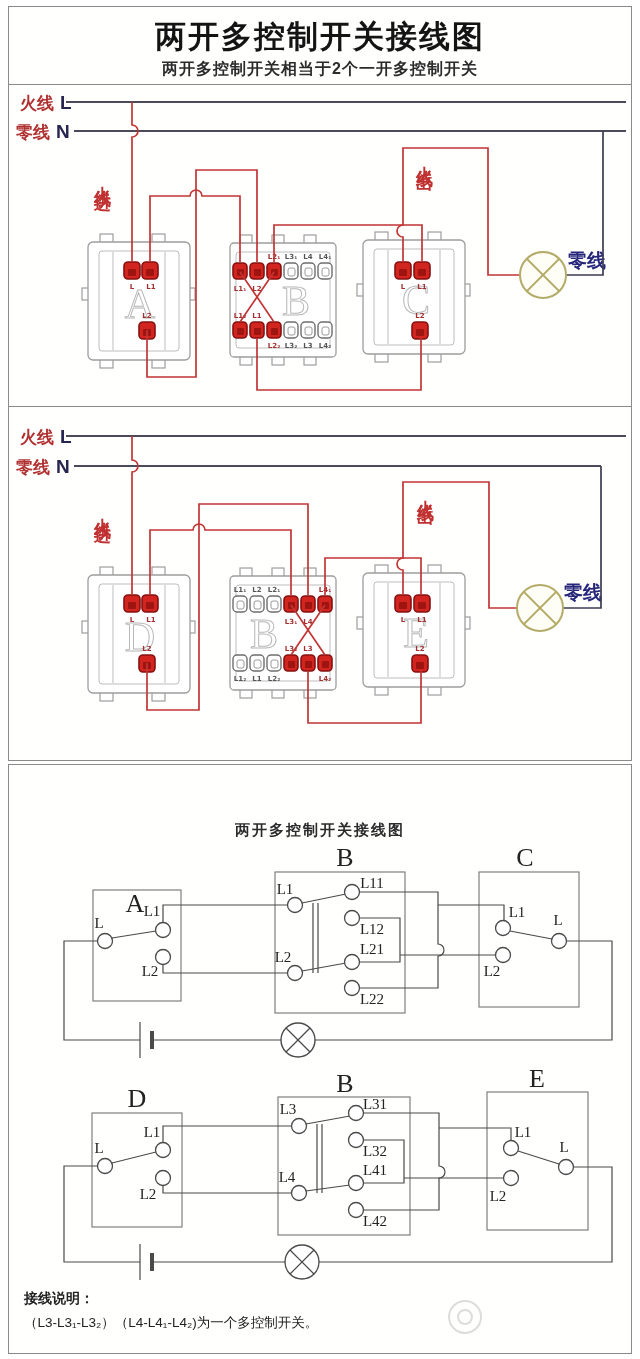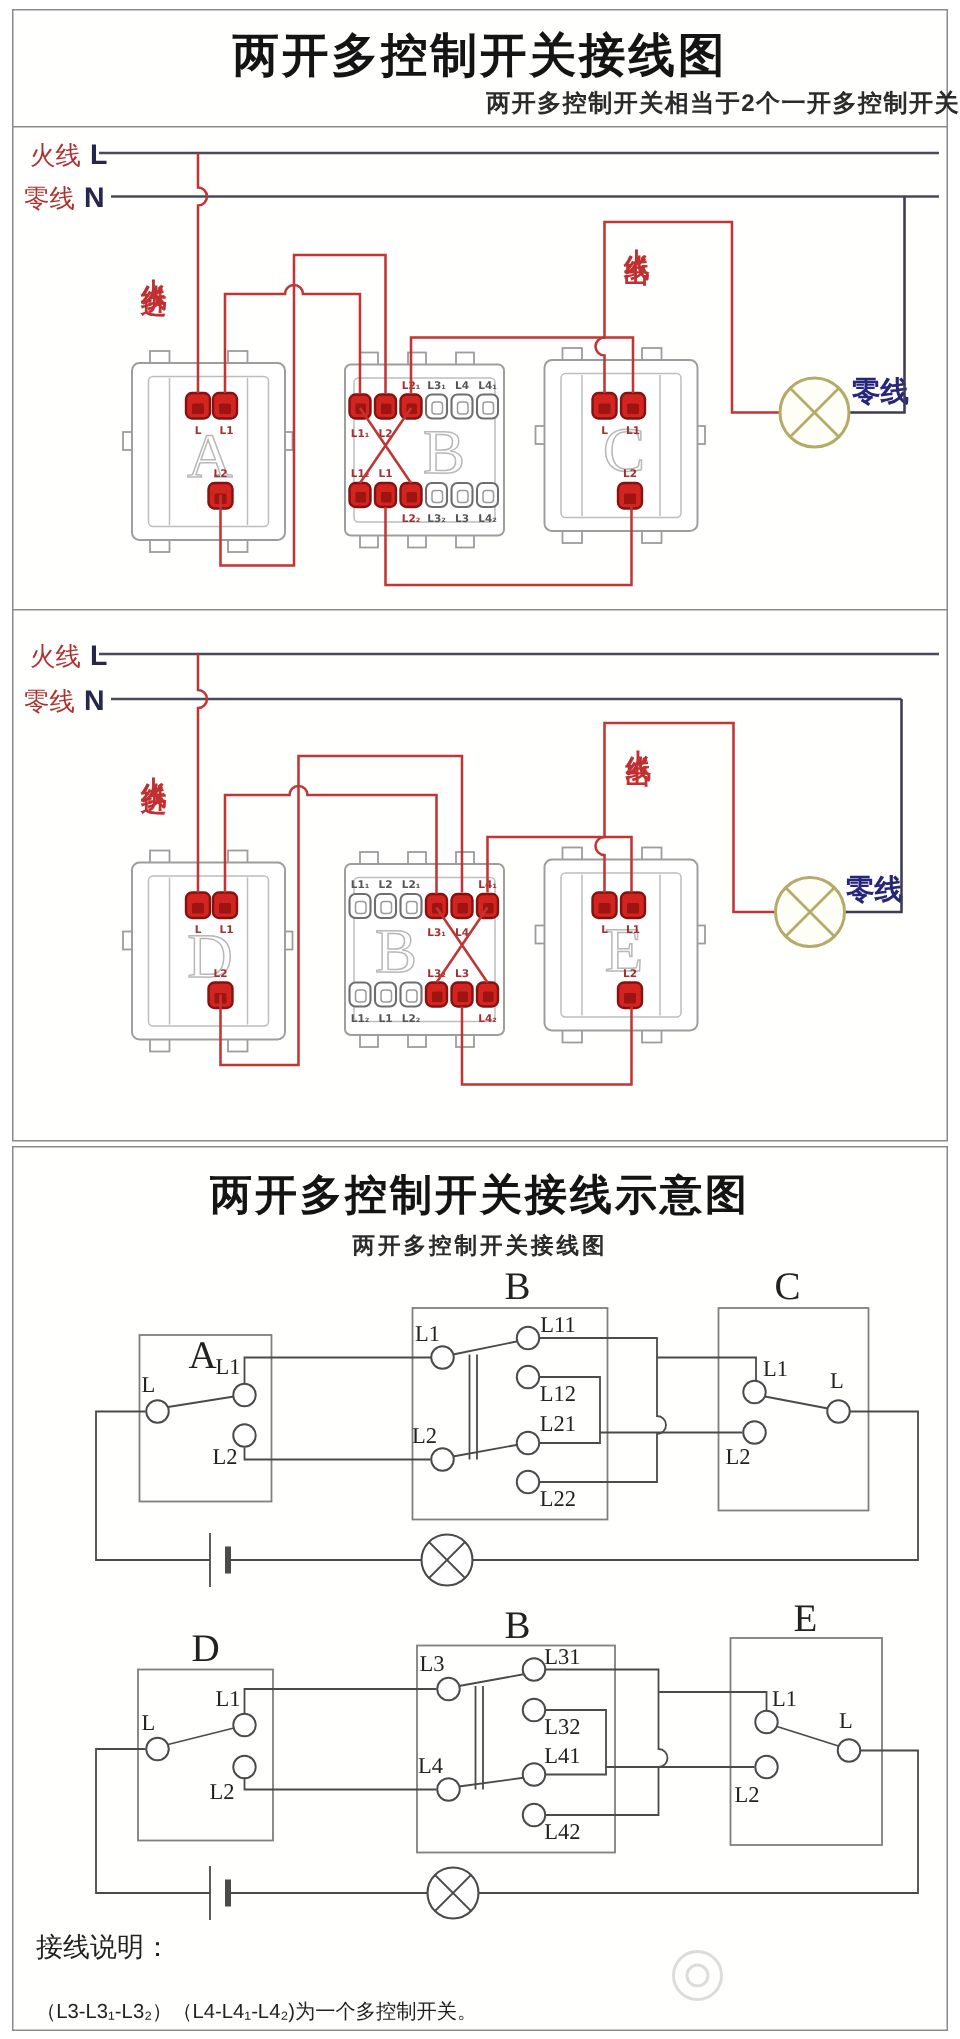--- a/index.html
+++ b/index.html
@@ -6,24 +6,24 @@
   .page{position:relative;width:640px;height:1359px;background:#fff;
         font-family:"Liberation Sans",sans-serif;overflow:hidden;}
   .box{position:absolute;border:1px solid #8a8a8a;background:#fffffe;}
   .titlebox{left:8px;top:6px;width:622px;height:77px;}
   .sec1{left:8px;top:84px;width:622px;height:321px;}
   .sec2{left:8px;top:406px;width:622px;height:353px;}
   .sec3{left:8px;top:764px;width:622px;height:588px;}
   .htitle{position:absolute;left:0;width:640px;text-align:center;color:#141414;
           font-weight:bold;letter-spacing:2px;}
   .header-title{top:16px;font-size:31px;}
-  .header-sub{top:59px;font-size:16px;font-weight:bold;color:#2b2b2b;letter-spacing:1px;text-align:right;}
+  .header-sub{top:59px;font-size:16px;font-weight:bold;color:#2b2b2b;letter-spacing:1px;}
   .s3-title{top:778px;font-size:28px;}
   .s3-sub{top:821px;font-size:15px;font-weight:bold;color:#2b2b2b;}
-  .wlab{position:absolute;font-weight:normal;font-size:17px;color:#b03030;white-space:nowrap;}
+  .wlab{position:absolute;font-weight:bold;font-size:17px;color:#b03030;white-space:nowrap;}
   .wlab b{color:#26264f;font-size:19px;margin-left:6px;}
   .vlabel{position:absolute;writing-mode:vertical-rl;text-orientation:upright;
           font-weight:bold;color:#c03030;font-size:17px;letter-spacing:4px;line-height:20px;}
   .lampneutral{position:absolute;font-weight:bold;font-size:19px;color:#26267a;}
   svg.overlay{position:absolute;left:0;top:0;z-index:5;pointer-events:none;}
   
   .wire{stroke:#c23535;stroke-width:1.7;fill:none;}
   .dark{stroke:#3c3c52;stroke-width:1.7;fill:none;}
   .mains{stroke:#4a4a5a;stroke-width:1.8;fill:none;}
   .sbox{stroke:#9d9d9d;stroke-width:1.3;fill:#fff;}
@@ -40,21 +40,21 @@
   .lamp{stroke:#b3ab67;stroke-width:2;fill:#fffef6;}
   .lampx{stroke:#b3ab67;stroke-width:1.8;}
   .swire{stroke:#4a4a4a;stroke-width:1.2;fill:none;}
   .scirc{stroke:#4a4a4a;stroke-width:1.3;fill:#fff;}
   .sb{stroke:#7f7f7f;stroke-width:1.2;fill:none;}
   .slab{font-family:"Liberation Serif",serif;font-size:15px;fill:#222;text-anchor:middle;}
   .sletter{font-family:"Liberation Serif",serif;font-size:26px;fill:#222;text-anchor:middle;}
   .slamp{stroke:#4a4a4a;stroke-width:1.4;fill:#fff;}
   .note{position:absolute;left:24px;top:1288px;width:592px;color:#222;
         font-size:13.5px;line-height:21px;z-index:6;}
-  .note .nt{font-weight:normal;font-size:18px;margin-bottom:21px;}
+  .note .nt{font-weight:bold;font-size:14px;margin-bottom:3px;}
   .note .nl1{text-indent:2em;}
   .watermark{position:absolute;left:448px;top:1300px;z-index:7;color:#9a9a9a;
              opacity:.5;font-size:26px;font-weight:bold;letter-spacing:2px;
              display:flex;align-items:center;gap:4px;}
   .wmlogo{width:30px;height:30px;border:2px solid #aaa;border-radius:50%;
           position:relative;opacity:.8;}
   .wmlogo::after{content:"";position:absolute;left:7px;top:7px;width:12px;height:12px;
           border:2px solid #aaa;border-radius:50%;}
 </style>
 </head>
@@ -62,21 +62,20 @@
 
 <div class="page">
 
   <div class="box titlebox"></div>
   <div class="box sec1"></div>
   <div class="box sec2"></div>
   <div class="box sec3"></div>
 
   <div class="htitle header-title">两开多控制开关接线图</div>
   <div class="htitle header-sub">两开多控制开关相当于2个一开多控制开关</div>
-  <div class="htitle s3-title">两开多控制开关接线示意图</div>
   <div class="htitle s3-sub">两开多控制开关接线图</div>
 
   <div class="wlab" style="left:20px;top:92px;"><span>火线</span><b>L</b></div>
   <div class="wlab" style="left:16px;top:121px;"><span>零线</span><b>N</b></div>
   <div class="vlabel" style="left:92px;top:172px;">火线进</div>
   <div class="vlabel" style="left:414px;top:152px;">火线出</div>
   <div class="lampneutral" style="left:568px;top:248px;">零线</div>
 
   <div class="wlab" style="left:20px;top:426px;"><span>火线</span><b>L</b></div>
   <div class="wlab" style="left:16px;top:456px;"><span>零线</span><b>N</b></div>

